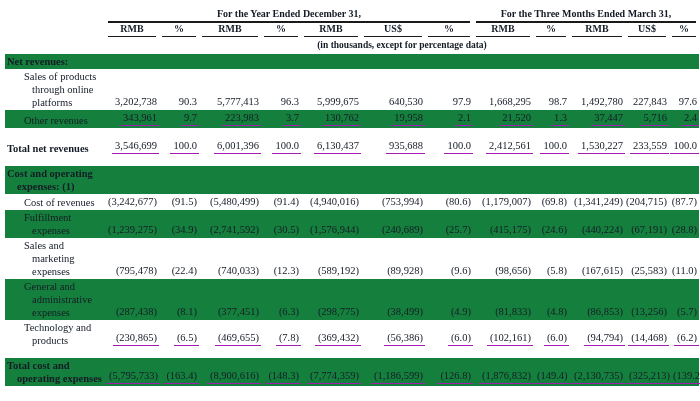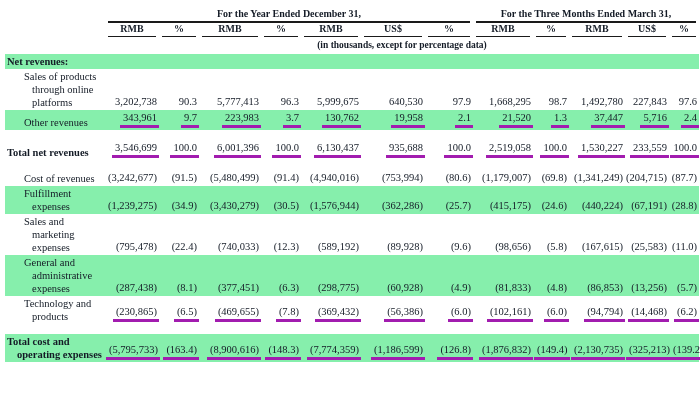--- a/index.html
+++ b/index.html
@@ -24,24 +24,24 @@
   }
   .grule.thick { border-bottom-width: 2px; }
   th.note-cell { text-align: center; font-size: 9.5px; padding: 2px 0 3px 0; }
   tbody td { vertical-align: bottom; line-height: 13px; }
   td.label { padding: 1px 2px; text-align: left; }
   td.label.indent { padding-left: 27px; text-indent: -8px; }
   td.label.bold { font-weight: bold; padding-left: 12px; text-indent: -10px; }
   td.val { text-align: right; padding: 1px 2px 2px 1px; white-space: nowrap; }
   td.val span { display: inline-block; }
   td.val span.u {
-    border-bottom: 3px solid #a21caf;
+    border-bottom: 1px solid #a21caf;
     padding: 0 2px 1px 3px; margin-right: -2px;
   }
-  tr.band { background: #86efac; }
+  tr.band { background: #15803d; }
   tr.spacer td { height: 8px; }
 </style>
 </head>
 <body>
 
 <div class="page">
   <table class="fin">
     <colgroup>
       <col style="width:100px">
         <col style="width:54px">
@@ -162,52 +162,67 @@
         </tr>
         <tr>
           <td class="label bold">Total net revenues</td>
           <td class="val"><span class="u">3,546,699</span></td>
           <td class="val"><span class="u">100.0</span></td>
           <td class="val"><span class="u">6,001,396</span></td>
           <td class="val"><span class="u">100.0</span></td>
           <td class="val"><span class="u">6,130,437</span></td>
           <td class="val"><span class="u">935,688</span></td>
           <td class="val"><span class="u">100.0</span></td>
-          <td class="val"><span class="u">2,519,058</span></td>
+          <td class="val"><span class="u">2,412,561</span></td>
           <td class="val"><span class="u">100.0</span></td>
           <td class="val"><span class="u">1,530,227</span></td>
           <td class="val"><span class="u">233,559</span></td>
           <td class="val"><span class="u">100.0</span></td>
         </tr>
         <tr class="spacer">
           <td colspan="13"></td>
+        </tr>
+        <tr class="band">
+          <td class="label bold">Cost and operating expenses: (1)</td>
+          <td class="val"></td>
+          <td class="val"></td>
+          <td class="val"></td>
+          <td class="val"></td>
+          <td class="val"></td>
+          <td class="val"></td>
+          <td class="val"></td>
+          <td class="val"></td>
+          <td class="val"></td>
+          <td class="val"></td>
+          <td class="val"></td>
+          <td class="val"></td>
         </tr>
         <tr>
           <td class="label indent">Cost of revenues</td>
           <td class="val"><span>(3,242,677)</span></td>
           <td class="val"><span>(91.5)</span></td>
           <td class="val"><span>(5,480,499)</span></td>
           <td class="val"><span>(91.4)</span></td>
           <td class="val"><span>(4,940,016)</span></td>
           <td class="val"><span>(753,994)</span></td>
           <td class="val"><span>(80.6)</span></td>
           <td class="val"><span>(1,179,007)</span></td>
           <td class="val"><span>(69.8)</span></td>
           <td class="val"><span>(1,341,249)</span></td>
           <td class="val"><span>(204,715)</span></td>
           <td class="val"><span>(87.7)</span></td>
         </tr>
         <tr class="band">
           <td class="label indent">Fulfillment expenses</td>
           <td class="val"><span>(1,239,275)</span></td>
           <td class="val"><span>(34.9)</span></td>
-          <td class="val"><span>(3,430,279)</span></td>
+          <td class="val"><span>(2,741,592)</span></td>
           <td class="val"><span>(30.5)</span></td>
           <td class="val"><span>(1,576,944)</span></td>
-          <td class="val"><span>(362,286)</span></td>
+          <td class="val"><span>(240,689)</span></td>
           <td class="val"><span>(25.7)</span></td>
           <td class="val"><span>(415,175)</span></td>
           <td class="val"><span>(24.6)</span></td>
           <td class="val"><span>(440,224)</span></td>
           <td class="val"><span>(67,191)</span></td>
           <td class="val"><span>(28.8)</span></td>
         </tr>
         <tr>
           <td class="label indent">Sales and marketing expenses</td>
           <td class="val"><span>(795,478)</span></td>
@@ -223,21 +238,21 @@
           <td class="val"><span>(25,583)</span></td>
           <td class="val"><span>(11.0)</span></td>
         </tr>
         <tr class="band">
           <td class="label indent">General and administrative expenses</td>
           <td class="val"><span>(287,438)</span></td>
           <td class="val"><span>(8.1)</span></td>
           <td class="val"><span>(377,451)</span></td>
           <td class="val"><span>(6.3)</span></td>
           <td class="val"><span>(298,775)</span></td>
-          <td class="val"><span>(60,928)</span></td>
+          <td class="val"><span>(38,499)</span></td>
           <td class="val"><span>(4.9)</span></td>
           <td class="val"><span>(81,833)</span></td>
           <td class="val"><span>(4.8)</span></td>
           <td class="val"><span>(86,853)</span></td>
           <td class="val"><span>(13,256)</span></td>
           <td class="val"><span>(5.7)</span></td>
         </tr>
         <tr>
           <td class="label indent">Technology and products</td>
           <td class="val"><span class="u">(230,865)</span></td>

